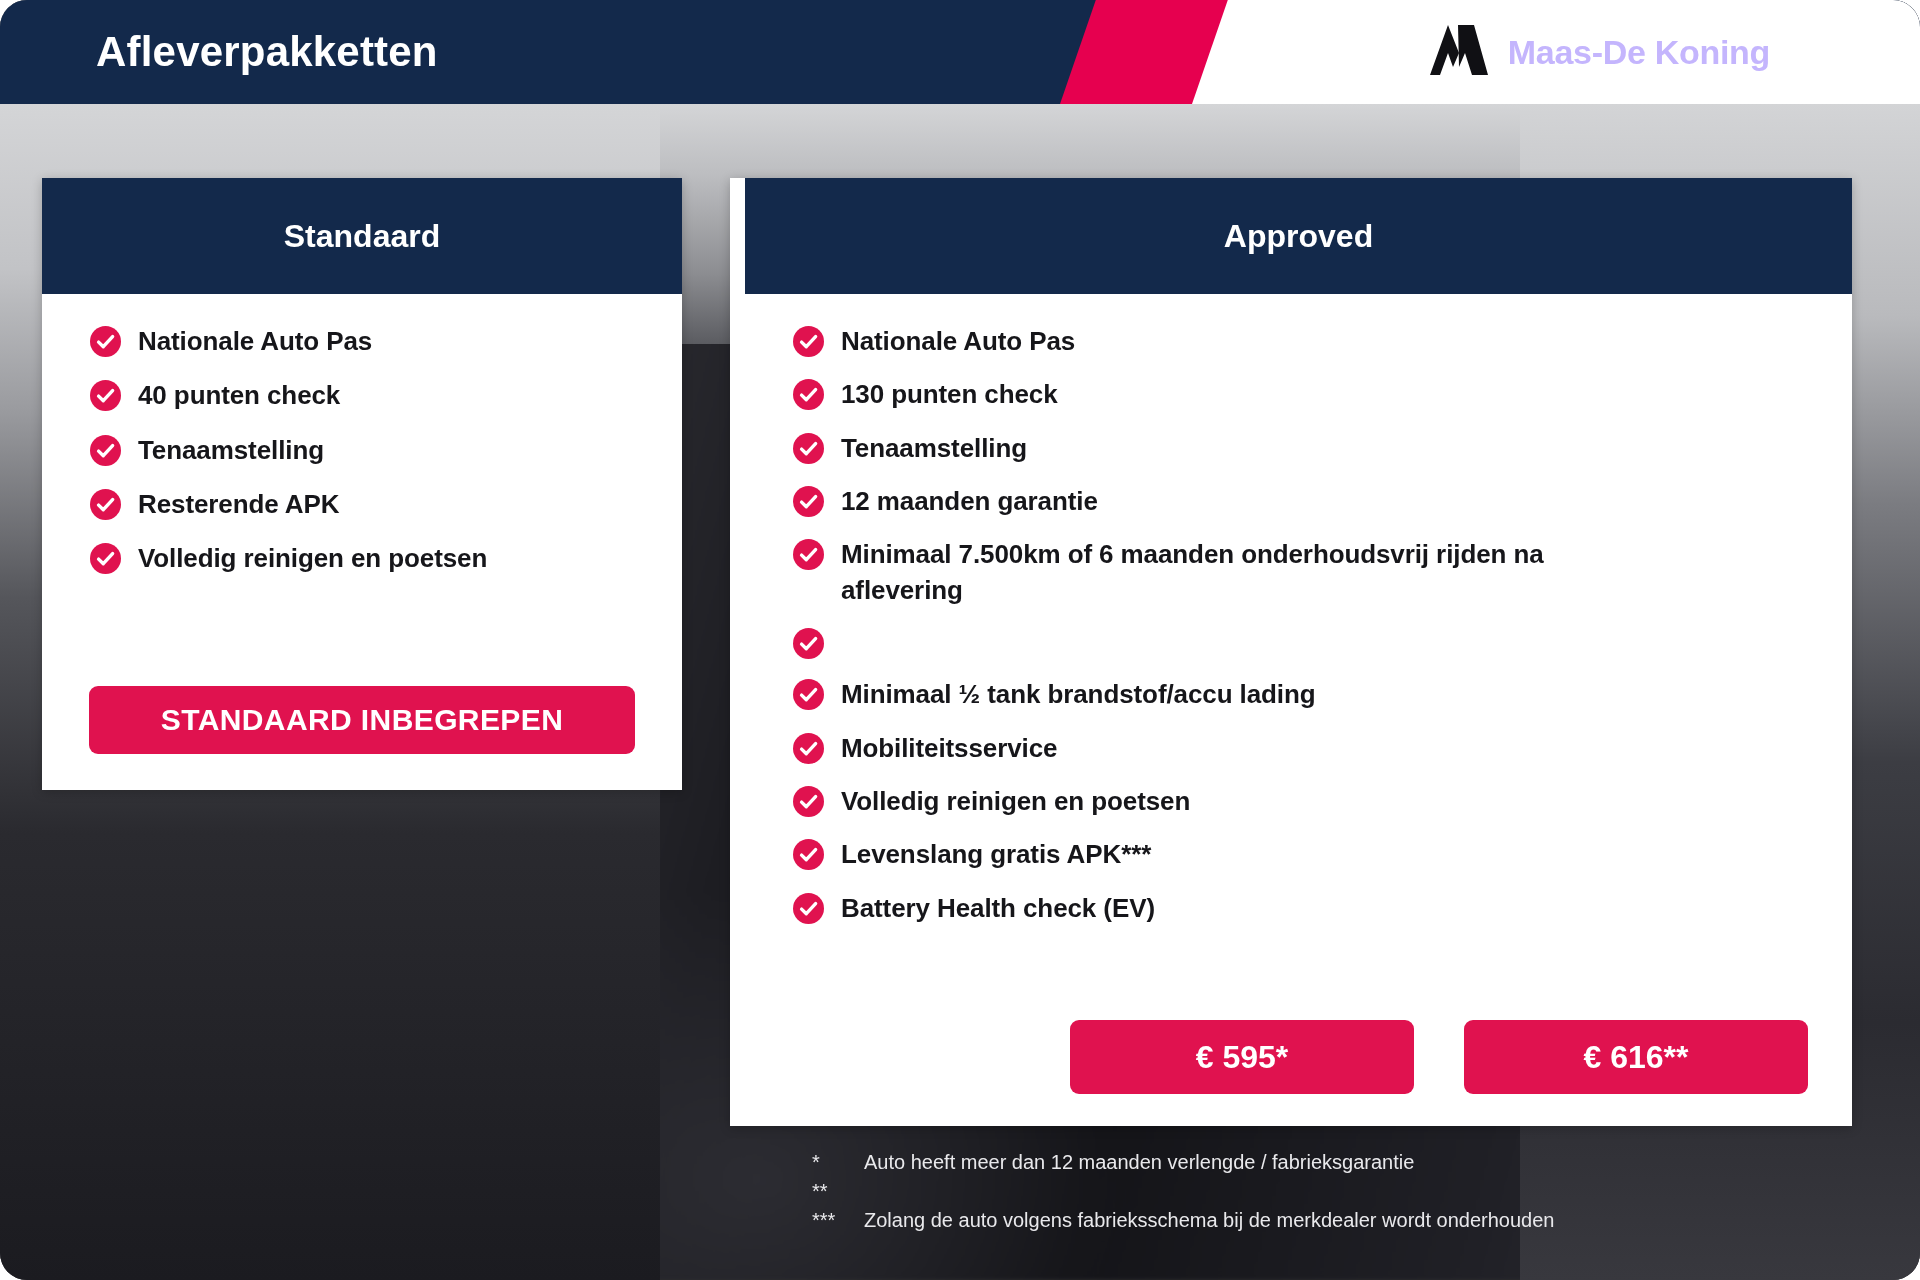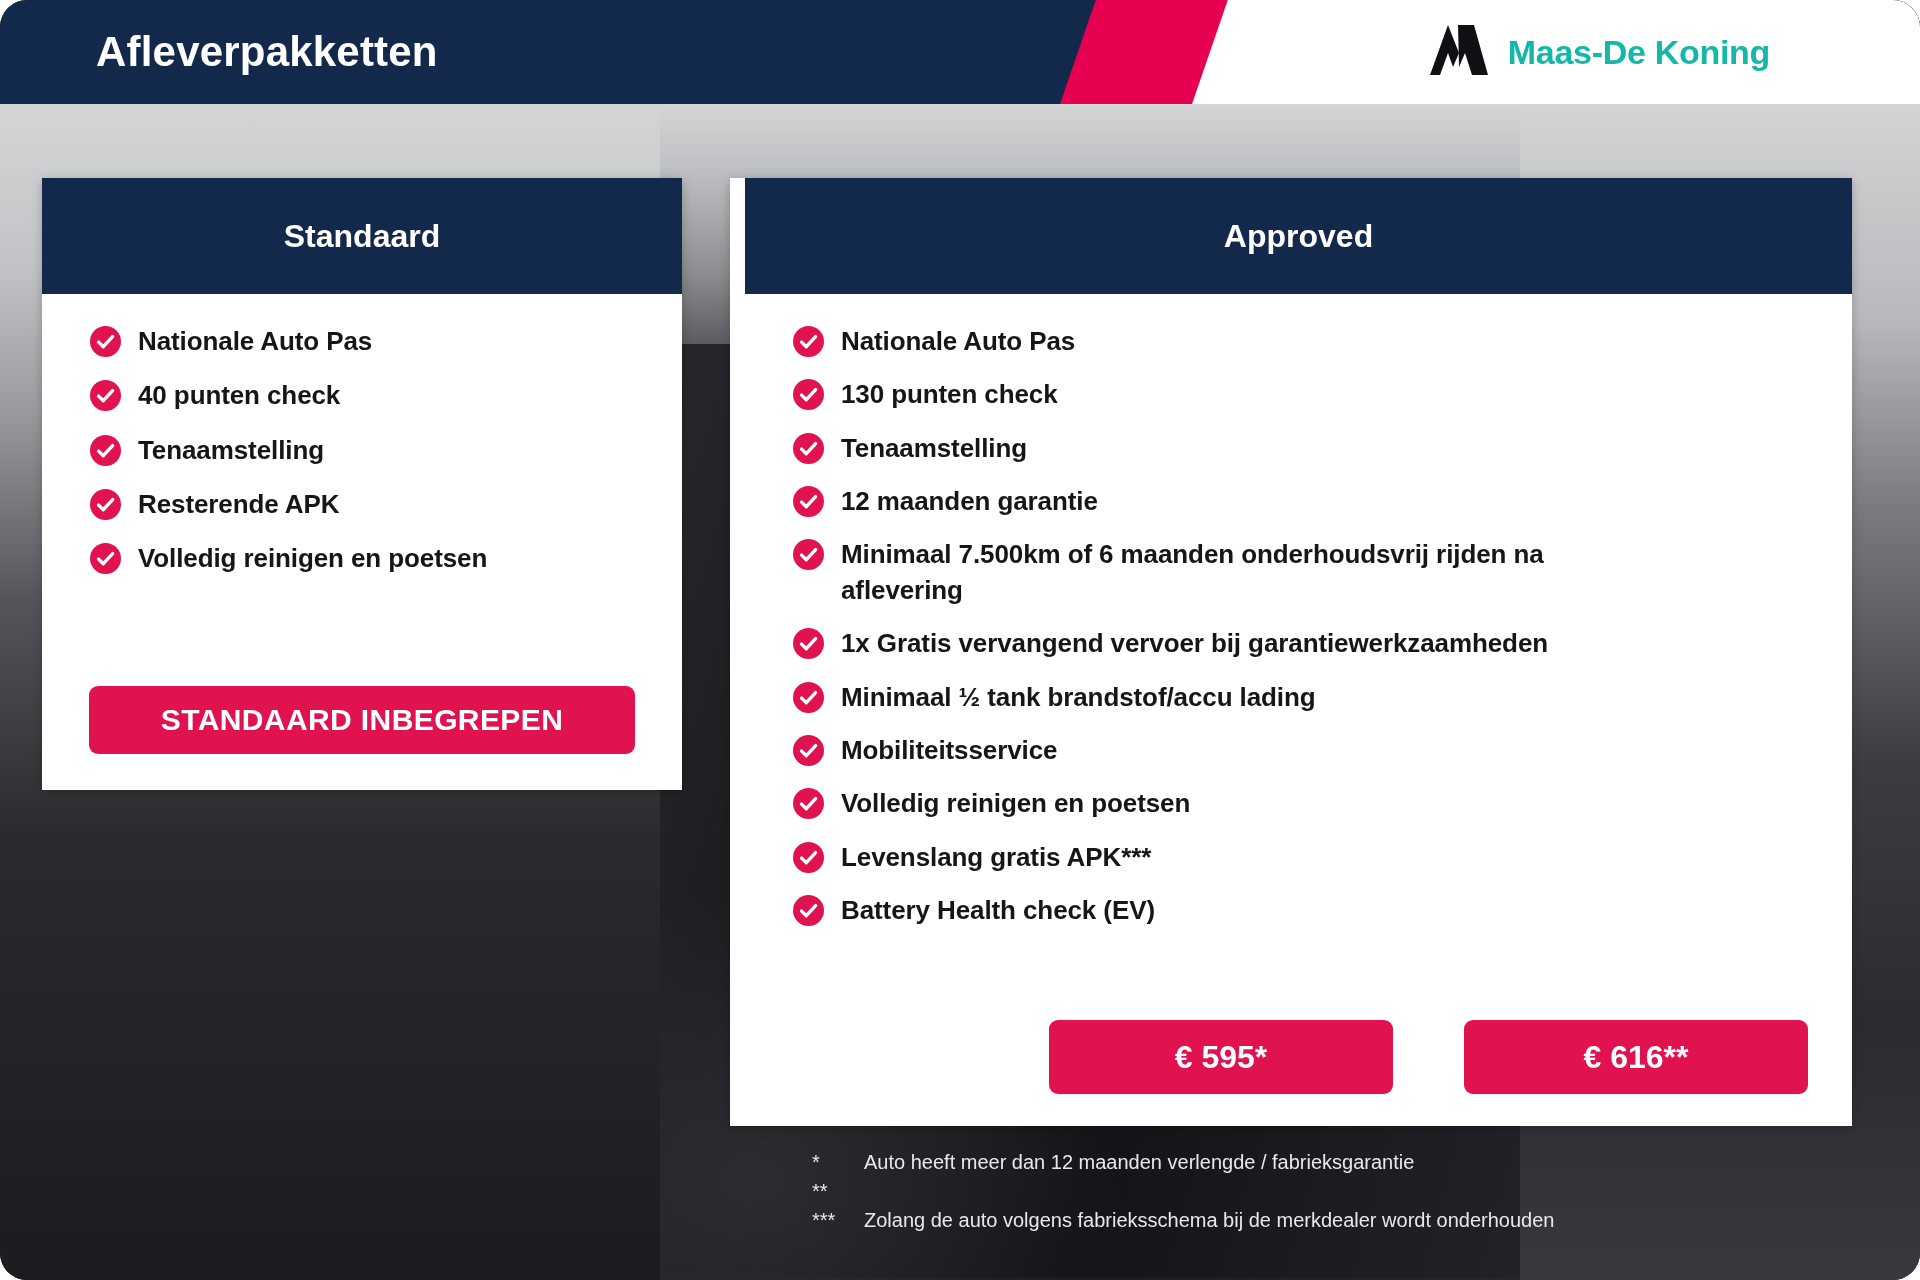--- a/index.html
+++ b/index.html
@@ -89,21 +89,21 @@
   }
   #brand {
     position: absolute;
     right: 150px; top: 0;
     height: 104px;
     display: flex;
     align-items: center;
     gap: 18px;
   }
   #brand-name {
-    color: #14b8a6;
+    color: #c4b5fd;
     font-size: 34px;
     font-weight: bold;
     letter-spacing: -0.3px;
     white-space: nowrap;
   }
 
   
   .card {
     position: absolute;
     background: #ffffff;
@@ -168,21 +168,21 @@
     position: absolute;
     left: 47px; bottom: 36px;
     width: 546px; height: 68px;
     font-size: 30px;
     letter-spacing: 0.4px;
   }
   #price-row {
     position: absolute;
     right: 44px; bottom: 32px;
     display: flex;
-    gap: 71px;
+    gap: 50px;
   }
   .price-btn { width: 344px; height: 74px; font-size: 32px; }
 
   
   #footnotes {
     position: absolute;
     left: 812px; top: 1148px;
     z-index: 4;
     color: #e9e9ec;
     font-size: 20px;
@@ -325,21 +325,20 @@
         </span>
         <span class="feat-text" style="max-width:760px">Minimaal 7.500km of 6 maanden onderhoudsvrij rijden na aflevering</span>
       </li>
       <li>
         <span class="check-icon">
           <svg width="31" height="31" viewBox="0 0 31 31" aria-hidden="true">
             <circle cx="15.5" cy="15.5" r="15.5" fill="#e0124f"></circle>
             <path d="M8.6 16.1 L13.3 20.7 L22.6 10.6" stroke="#ffffff" stroke-width="3.4" fill="none" stroke-linecap="round" stroke-linejoin="round"></path>
           </svg>
         </span>
-        <span class="feat-text">1x Gratis vervangend vervoer bij garantiewerkzaamheden</span>
       </li>
       <li>
         <span class="check-icon">
           <svg width="31" height="31" viewBox="0 0 31 31" aria-hidden="true">
             <circle cx="15.5" cy="15.5" r="15.5" fill="#e0124f"></circle>
             <path d="M8.6 16.1 L13.3 20.7 L22.6 10.6" stroke="#ffffff" stroke-width="3.4" fill="none" stroke-linecap="round" stroke-linejoin="round"></path>
           </svg>
         </span>
         <span class="feat-text">Minimaal ½ tank brandstof/accu lading</span>
       </li>

